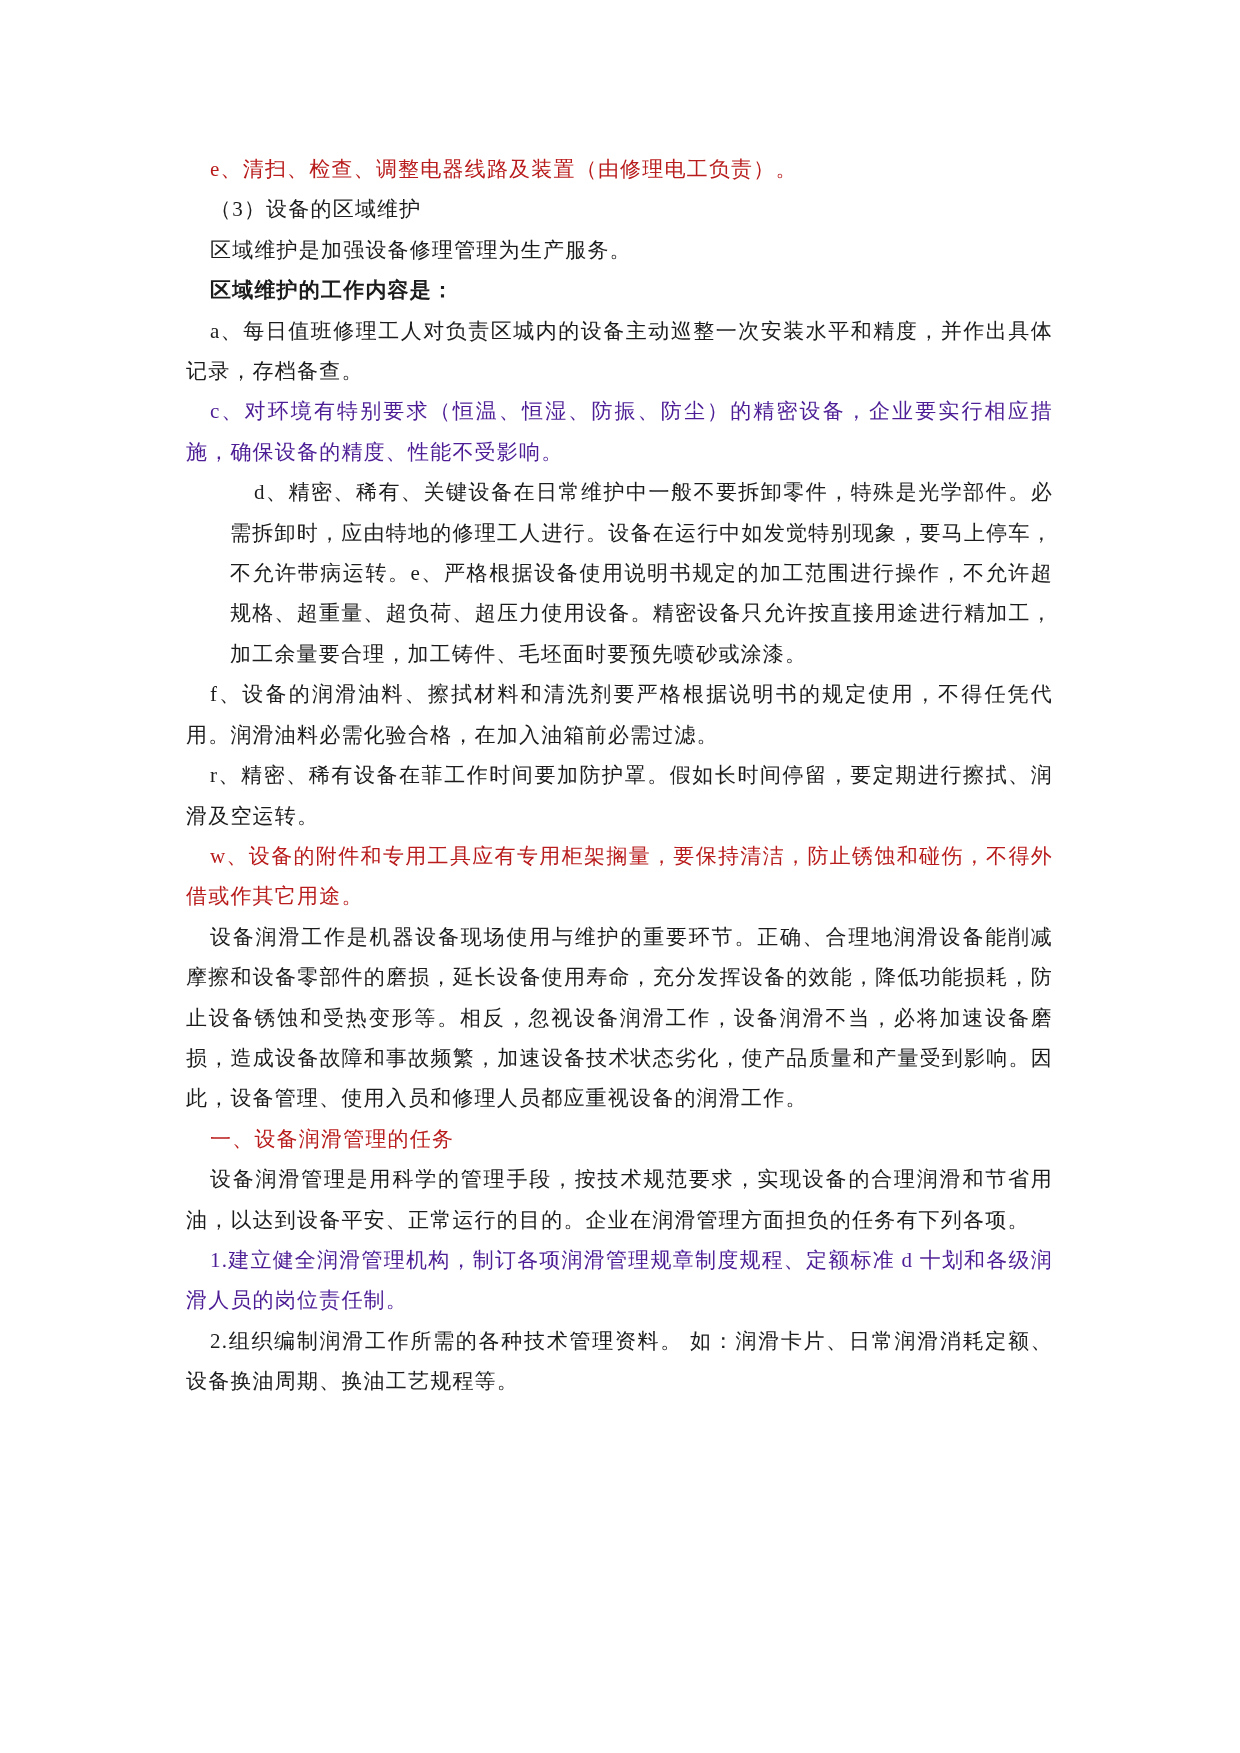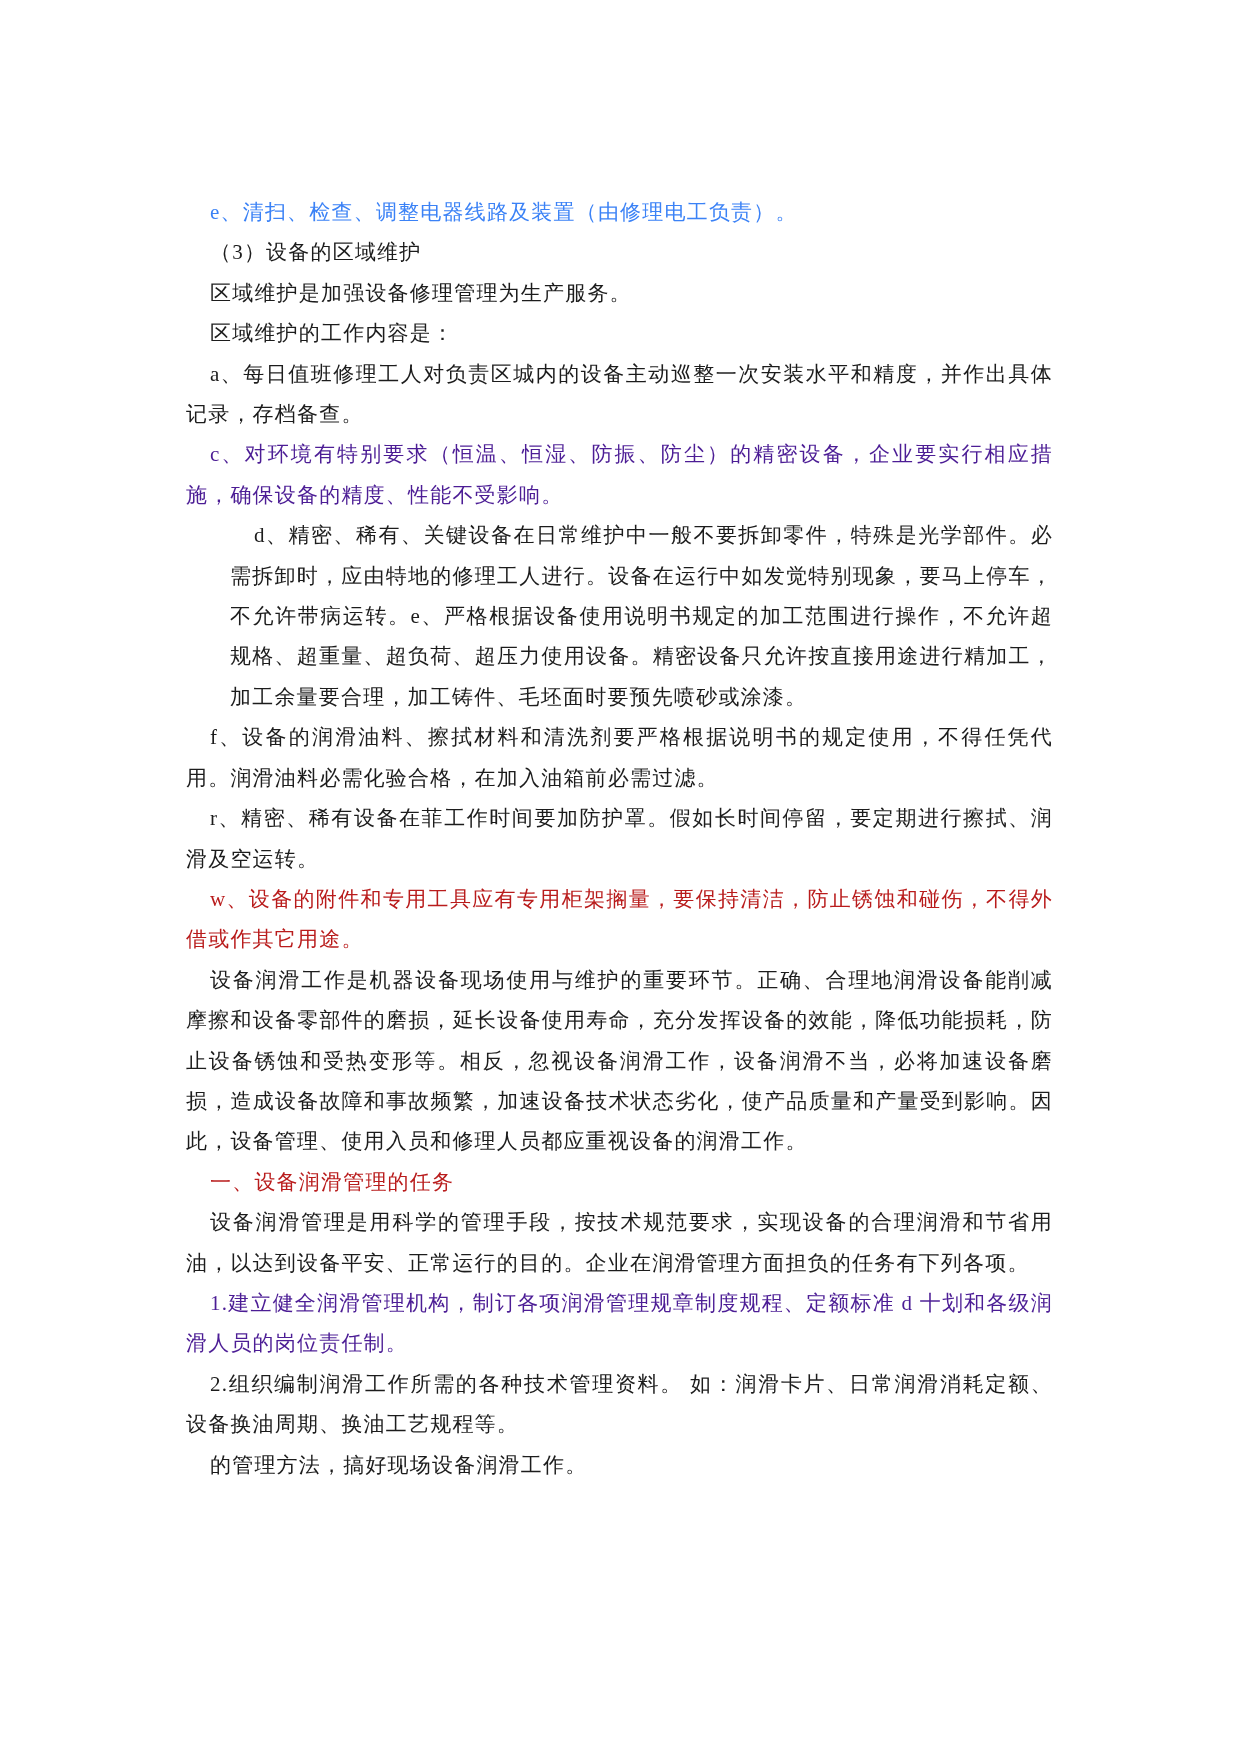--- a/index.html
+++ b/index.html
@@ -34,30 +34,29 @@
     text-justify: inter-character;
     text-indent: 24px;
     word-break: break-all;
   }
 </style>
 </head>
 <body style="background: rgb(255, 255, 255);">
 
 <div class="page">
   <main class="content">
-      <p class="para" style="color: #3b82f6; margin-top: 43px;">e、清扫、检查、调整电器线路及装置（由修理电工负责）。</p>
+      <p class="para" style="color: #b91c1c;">e、清扫、检查、调整电器线路及装置（由修理电工负责）。</p>
       <p class="para" style="color: rgb(28, 28, 28);">（3）设备的区域维护</p>
       <p class="para" style="color: rgb(28, 28, 28);">区域维护是加强设备修理管理为生产服务。</p>
-      <p class="para" style="color: rgb(28, 28, 28);">区域维护的工作内容是：</p>
+      <p class="para" style="color: rgb(28, 28, 28); font-weight: bold;">区域维护的工作内容是：</p>
       <p class="para" style="color: rgb(28, 28, 28);">a、每日值班修理工人对负责区城内的设备主动巡整一次安装水平和精度，并作出具体记录，存档备查。</p>
       <p class="para" style="color: #4c1d95;">c、对环境有特别要求（恒温、恒湿、防振、防尘）的精密设备，企业要实行相应措施，确保设备的精度、性能不受影响。</p>
       <p class="para" style="color: rgb(28, 28, 28); margin-left: 44px;">d、精密、稀有、关键设备在日常维护中一般不要拆卸零件，特殊是光学部件。必需拆卸时，应由特地的修理工人进行。设备在运行中如发觉特别现象，要马上停车，不允许带病运转。e、严格根据设备使用说明书规定的加工范围进行操作，不允许超规格、超重量、超负荷、超压力使用设备。精密设备只允许按直接用途进行精加工，加工余量要合理，加工铸件、毛坯面时要预先喷砂或涂漆。</p>
       <p class="para" style="color: rgb(28, 28, 28);">f、设备的润滑油料、擦拭材料和清洗剂要严格根据说明书的规定使用，不得任凭代用。润滑油料必需化验合格，在加入油箱前必需过滤。</p>
       <p class="para" style="color: rgb(28, 28, 28);">r、精密、稀有设备在菲工作时间要加防护罩。假如长时间停留，要定期进行擦拭、润滑及空运转。</p>
       <p class="para" style="color: #b91c1c;">w、设备的附件和专用工具应有专用柜架搁量，要保持清洁，防止锈蚀和碰伤，不得外借或作其它用途。</p>
       <p class="para" style="color: rgb(28, 28, 28);">设备润滑工作是机器设备现场使用与维护的重要环节。正确、合理地润滑设备能削减摩擦和设备零部件的磨损，延长设备使用寿命，充分发挥设备的效能，降低功能损耗，防止设备锈蚀和受热变形等。相反，忽视设备润滑工作，设备润滑不当，必将加速设备磨损，造成设备故障和事故频繁，加速设备技术状态劣化，使产品质量和产量受到影响。因此，设备管理、使用入员和修理人员都应重视设备的润滑工作。</p>
       <p class="para" style="color: #b91c1c;">一、设备润滑管理的任务</p>
       <p class="para" style="color: rgb(28, 28, 28);">设备润滑管理是用科学的管理手段，按技术规范要求，实现设备的合理润滑和节省用油，以达到设备平安、正常运行的目的。企业在润滑管理方面担负的任务有下列各项。</p>
       <p class="para" style="color: #4c1d95;">1.建立健全润滑管理机构，制订各项润滑管理规章制度规程、定额标准 d 十划和各级润滑人员的岗位责任制。</p>
       <p class="para" style="color: rgb(28, 28, 28);">2.组织编制润滑工作所需的各种技术管理资料。 如：润滑卡片、日常润滑消耗定额、设备换油周期、换油工艺规程等。</p>
-      <p class="para" style="color: rgb(28, 28, 28);">的管理方法，搞好现场设备润滑工作。</p>
     </main>
 </div>
 
 </body></html>

